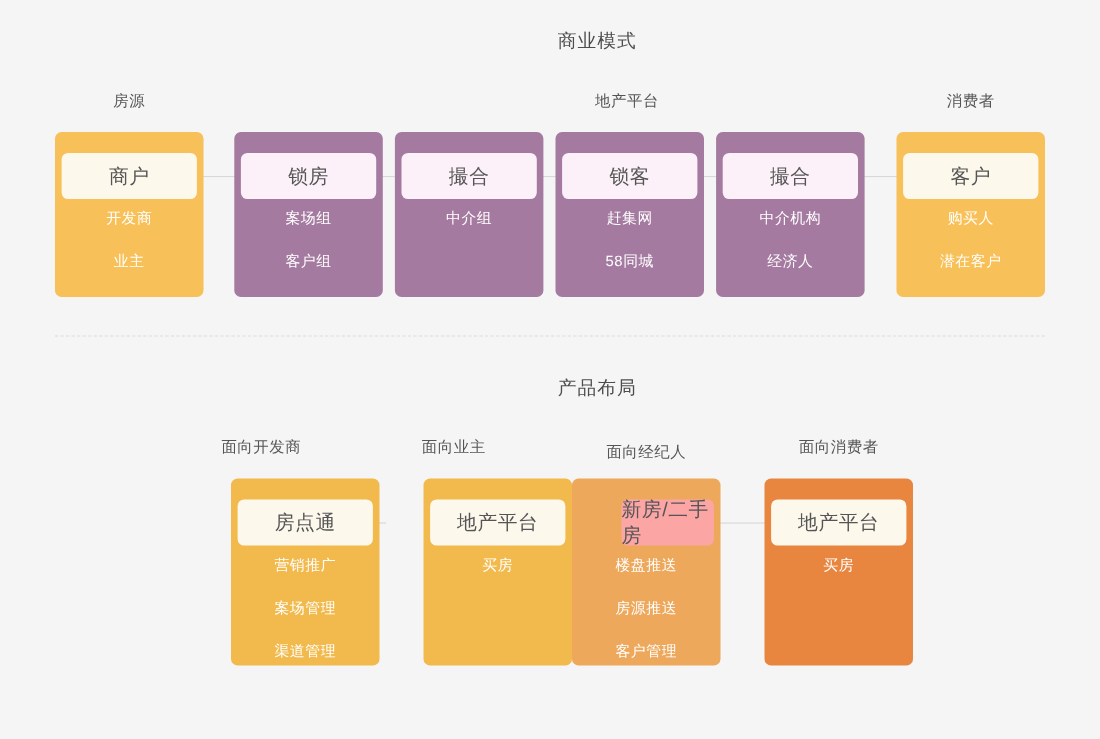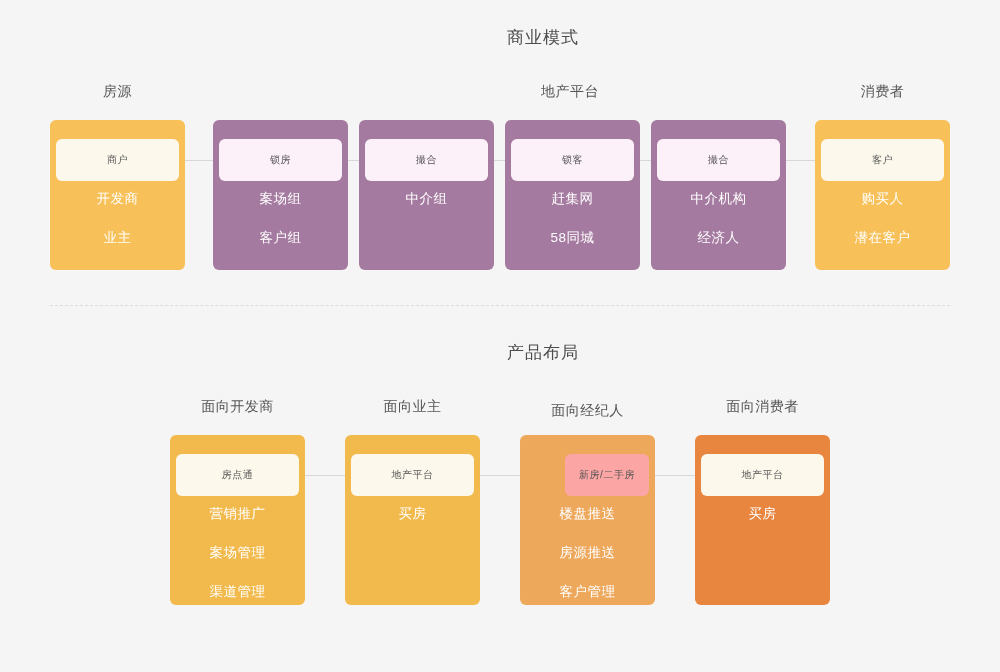--- a/index.html
+++ b/index.html
@@ -53,42 +53,42 @@
   .card-head {
     position: absolute;
     left: 6px;
     top: 19px;
     right: 6px;
     height: 42px;
     border-radius: 6px;
     display: flex;
     align-items: center;
     justify-content: center;
-    font-size: 10px;
+    font-size: 18px;
     color: #555;
     letter-spacing: 0.5px;
   }
   .card-body {
     position: absolute;
     left: 0;
     right: 0;
     top: 70px;
     display: flex;
     flex-direction: column;
     align-items: center;
     gap: 21px;
     font-size: 13.5px;
     color: #ffffff;
     letter-spacing: 0.5px;
   }
 
   
   .card.amber          { background: #f8c058; }
   .card.amber .card-head { background: #fdf8ec; }
-  .card.amber2         { background: #f2ba4c; }
+  .card.amber2         { background: #f2ba4c; margin-left: 40px; }
   .card.amber2 .card-head { background: #fdf8ec; }
   .card.orange         { background: #eda85c; }
   .card.orange .card-head { background: #fca5a5; margin-left: 39px; }
   .card.deep-orange    { background: #e8853f; }
   .card.deep-orange .card-head { background: #fdf8ec; }
 
   
   .card.purple          { background: #a57aa0; }
   .card.purple .card-head { background: #fcf0f9; }
 

